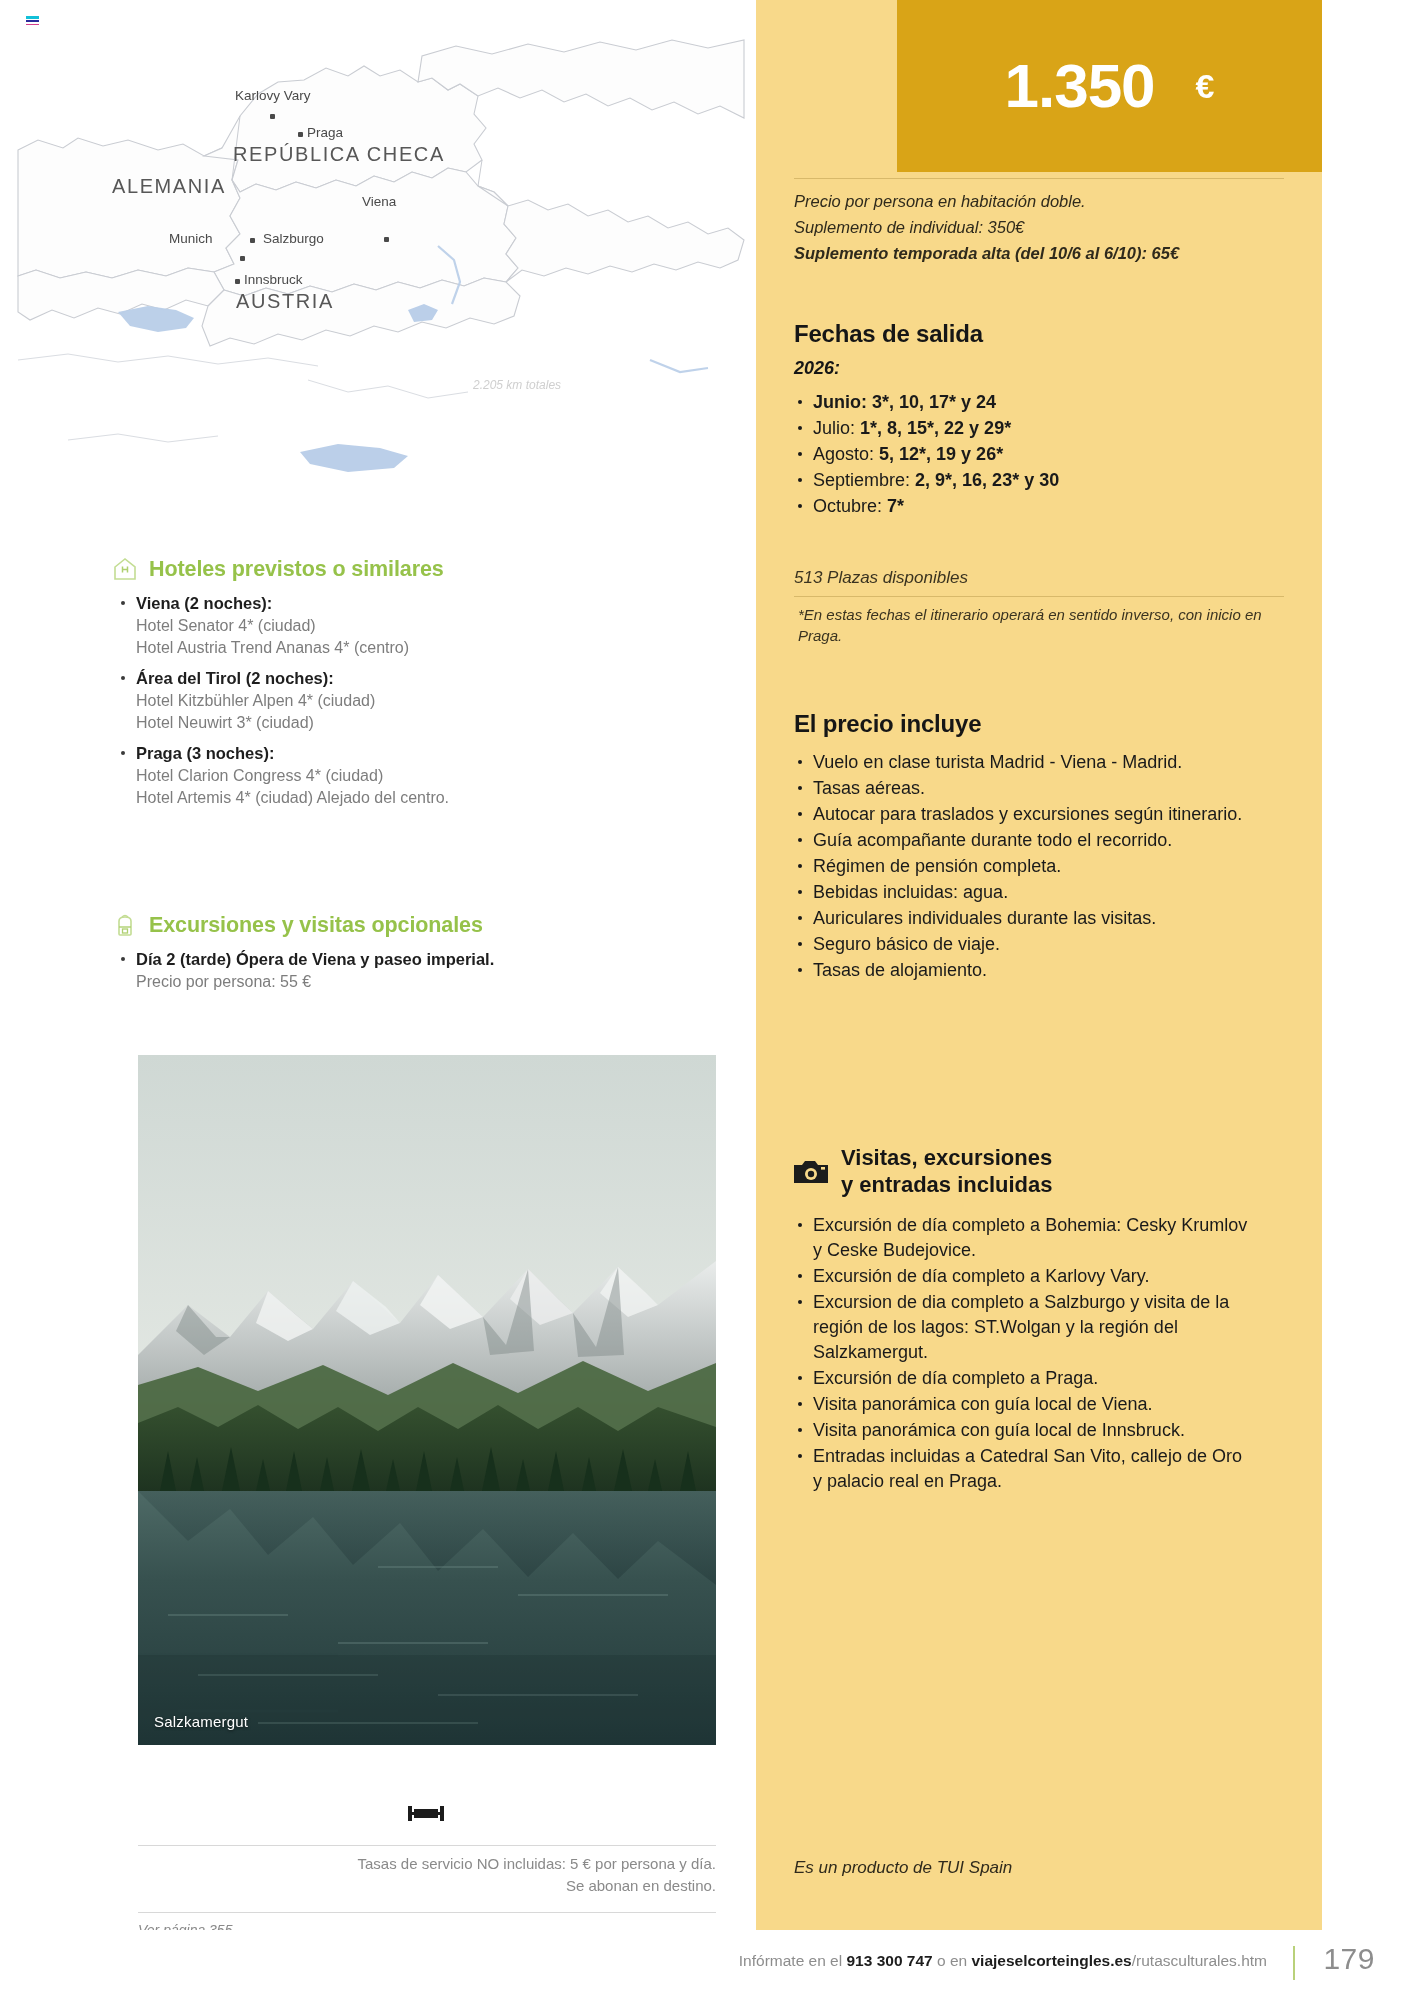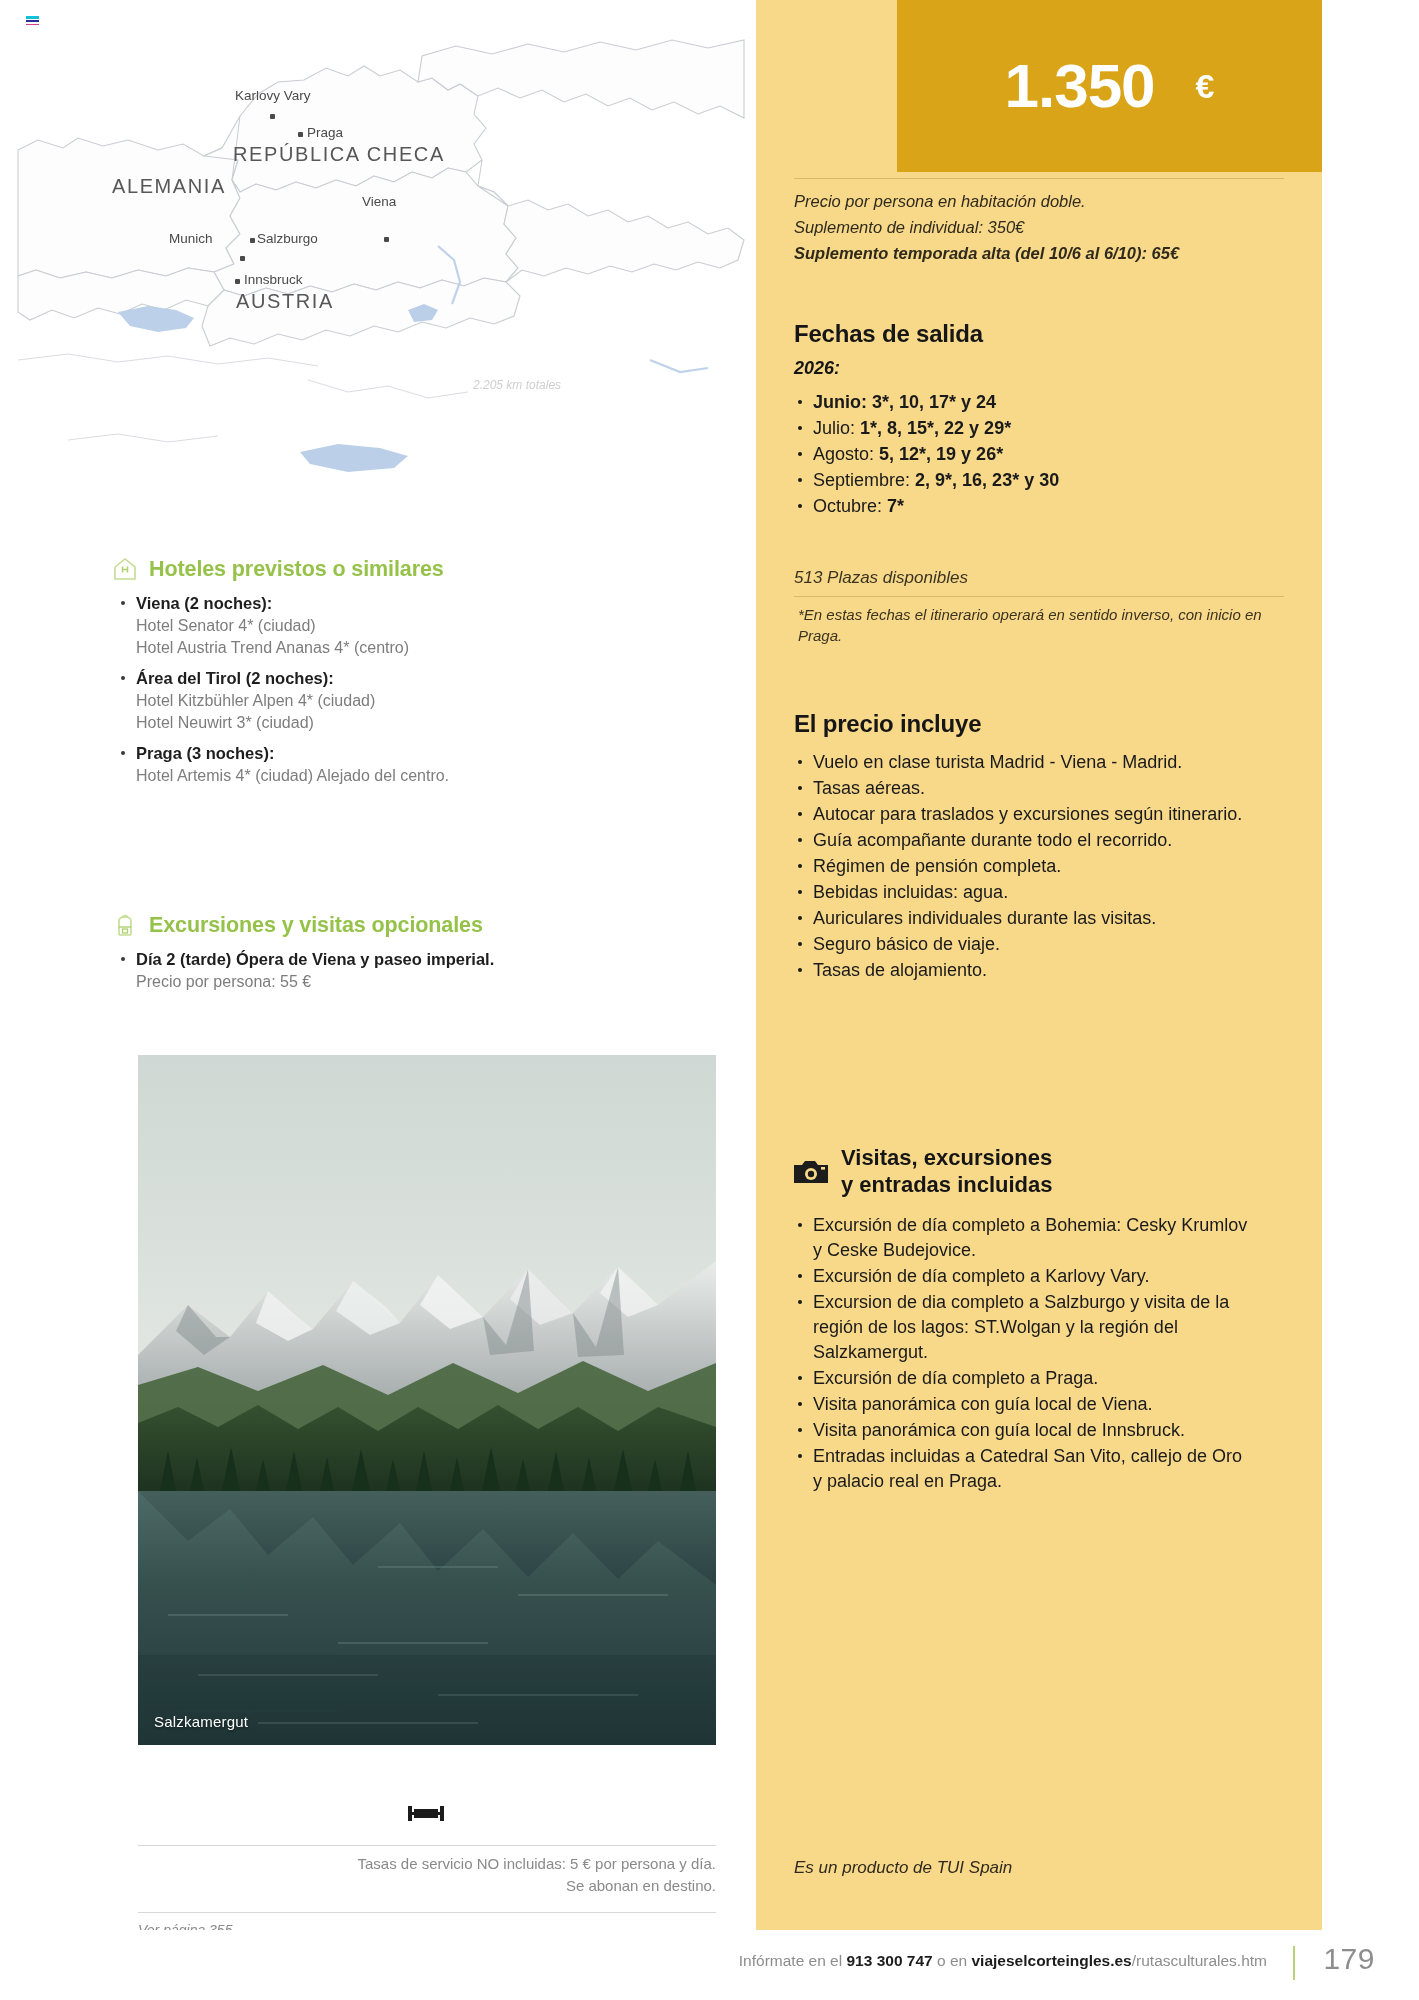--- a/index.html
+++ b/index.html
@@ -418,21 +418,21 @@
       <div class="map-label map-country" style="left:225px; top:123px;">REPÚBLICA CHECA</div>
 
       <div class="map-label map-country" style="left:104px; top:155px;">ALEMANIA</div>
 
       <div class="map-label map-city" style="left:354px; top:174px;">Viena</div>
       <div class="map-dot" style="left:376px; top:217px;"></div>
 
       <div class="map-label map-city" style="left:161px; top:211px;">Munich</div>
       <div class="map-dot" style="left:232px; top:236px;"></div>
 
-      <div class="map-label map-city" style="left:249px; top:211px;">Salzburgo</div>
+      <div class="map-label map-city" style="left:255px; top:211px;">Salzburgo</div>
       <div class="map-dot" style="left:242px; top:218px;"></div>
 
       <div class="map-label map-city" style="left:236px; top:252px;">Innsbruck</div>
       <div class="map-dot" style="left:227px; top:259px;"></div>
 
       <div class="map-label map-country" style="left:228px; top:270px;">AUSTRIA</div>
 
       <div class="map-km" style="left:465px; top:358px;">2.205 km totales</div>
     </div>
 
@@ -450,20 +450,21 @@
         <div class="l-sub">Hotel Senator 4* (ciudad)</div>
         <div class="l-sub">Hotel Austria Trend Ananas 4* (centro)</div>
       </div>
       <div class="l-item" style="margin-top:8px;">
         <div class="l-strong">Área del Tirol (2 noches):</div>
         <div class="l-sub">Hotel Kitzbühler Alpen 4* (ciudad)</div>
         <div class="l-sub">Hotel Neuwirt 3* (ciudad)</div>
       </div>
       <div class="l-item" style="margin-top:8px;">
         <div class="l-strong">Praga (3 noches):</div>
+        <div class="l-sub">Hotel Clarion Congress 4* (ciudad)</div>
         <div class="l-sub">Hotel Artemis 4* (ciudad) Alejado del centro.</div>
       </div>
     </div>
 
     <div class="sec-head" style="left:112px; top:912px;">
       <svg class="sec-icon" viewBox="0 0 26 26">
         <path d="M7 9 q0-4 6-4 q6 0 6 4 v13 q0 1 -1 1 H8 q-1 0 -1 -1 Z" fill="none" stroke="#c3dd93" stroke-width="1.6"></path>
         <path d="M10 5 q3-3 6 0" fill="none" stroke="#c3dd93" stroke-width="1.4"></path>
         <path d="M7 15 h12" stroke="#aed06f" stroke-width="1.4"></path>
         <rect x="10.5" y="17" width="5" height="4" fill="none" stroke="#aed06f" stroke-width="1.3"></rect>

